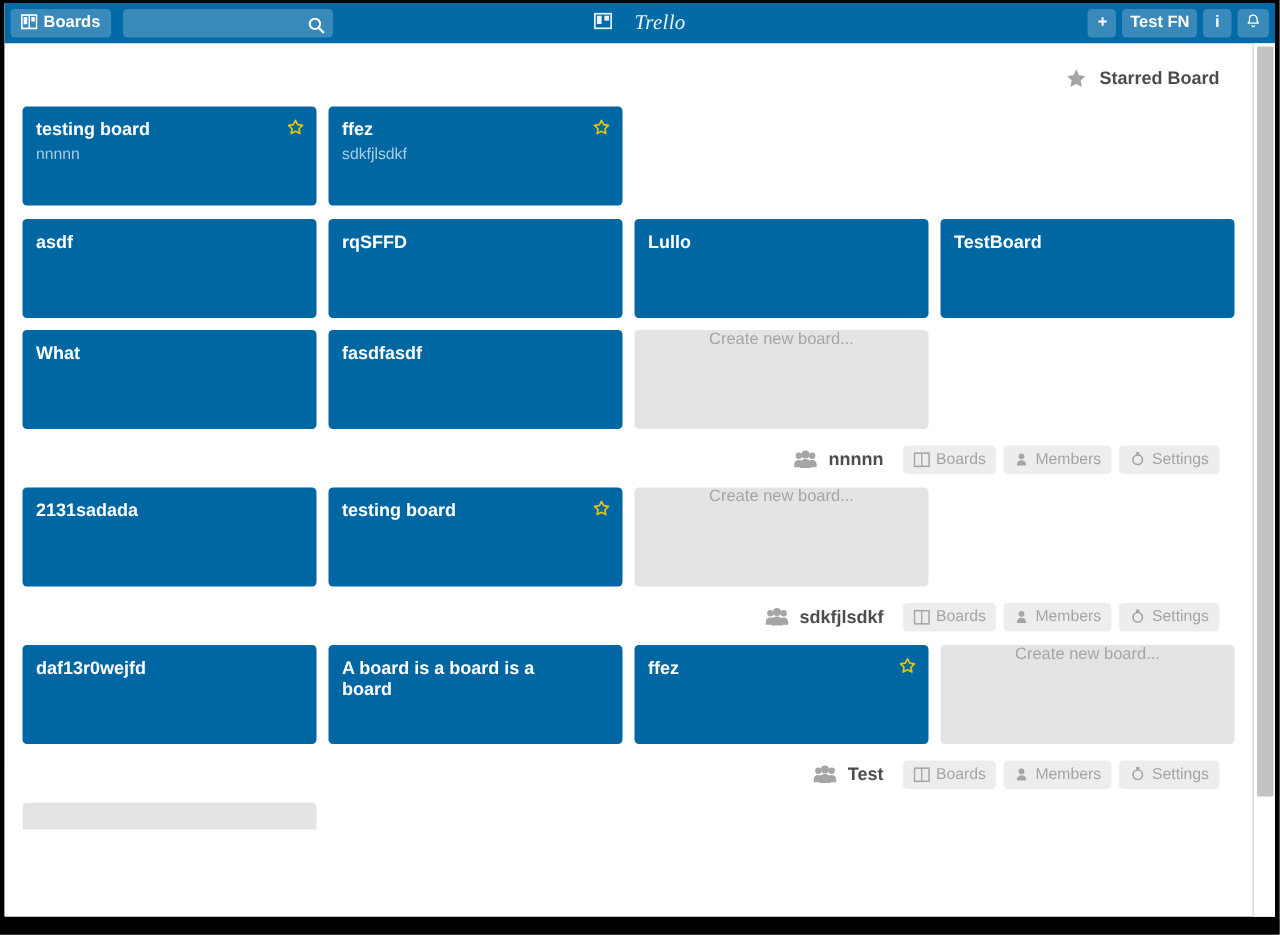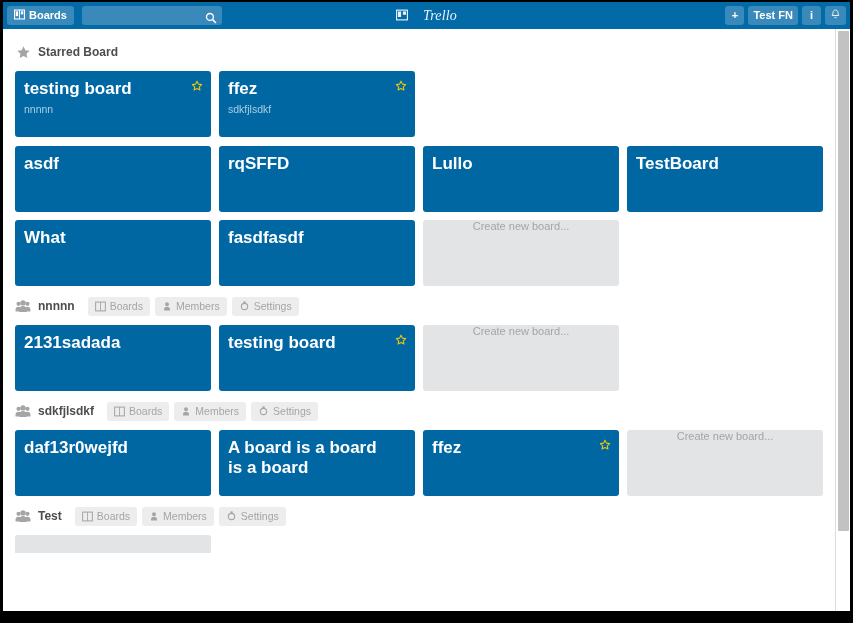--- a/index.html
+++ b/index.html
@@ -176,20 +176,21 @@
 
   
   .section { margin-bottom: 9px; }
 
   .section-head {
     display: flex;
     align-items: center;
     gap: 7px;
     height: 22px;
     margin-bottom: 8px;
+    justify-content: flex-end;
   }
   .section-icon {
     width: 16px; height: 16px;
     display: flex; align-items: center; justify-content: center;
     flex-shrink: 0;
   }
   .section-title {
     font-size: 12px;
     font-weight: bold;
     color: #4d4d4d;
@@ -226,21 +227,21 @@
     height: 66px;
     background: #0067a3;
     border-radius: 3px;
     padding: 8px 9px;
     cursor: pointer;
     overflow: hidden;
   }
 
   .board-name {
     color: #ffffff;
-    font-size: 17px;
+    font-size: 12px;
     font-weight: bold;
     line-height: 1.2;
     padding-right: 18px;
     word-break: break-word;
   }
   .board-org {
     color: #a8cde3;
     font-size: 10.5px;
     margin-top: 4px;
     line-height: 1.2;

